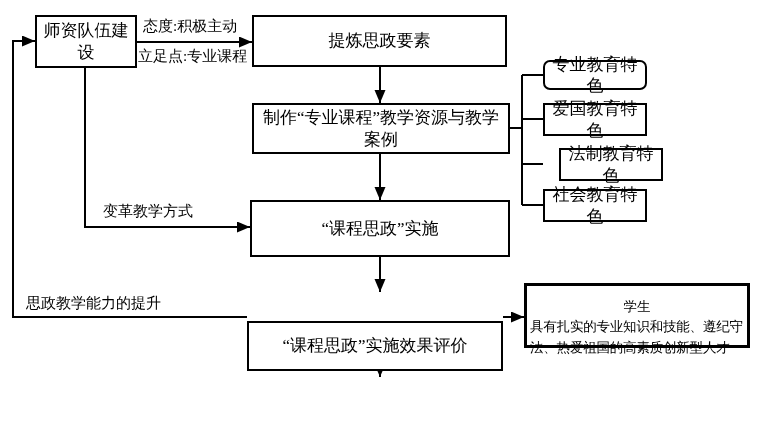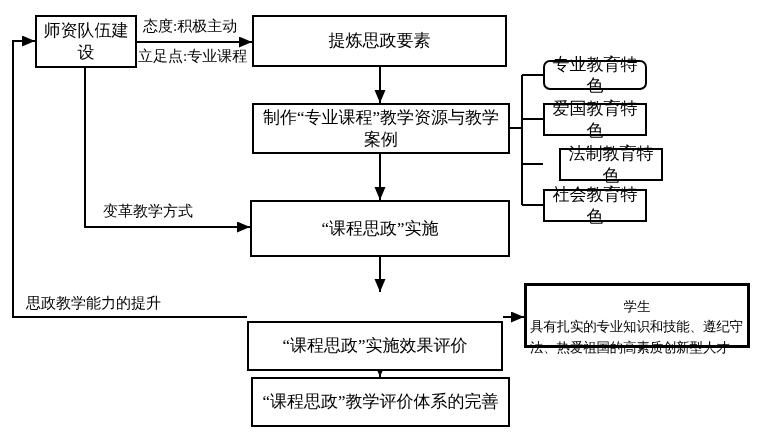--- a/index.html
+++ b/index.html
@@ -72,21 +72,20 @@
 
   <div class="node" style="left:250px;top:200px;width:260px;height:57px;">“课程思政”实施</div>
 
   <div class="node" style="left:247px;top:292px;width:256px;height:50px;margin-top:29px;">“课程思政”实施效果评价</div>
 
   <div class="node student" style="left:524px;top:283px;width:226px;height:65px;">
     <div class="stu-title">学生</div>
     <div class="stu-body">具有扎实的专业知识和技能、遵纪守法、热爱祖国的高素质创新型人才</div>
   </div>
 
-  <div class="node" style="left:251px;top:377px;width:259px;height:50px;">“课程思政”教学评价体系的完善</div>
 
   <div class="edge-label" style="left:143px;top:19px;">态度:积极主动</div>
 
   <div class="edge-label" style="left:138px;top:49px;">立足点:专业课程</div>
 
   <div class="edge-label" style="left:103px;top:204px;">变革教学方式</div>
 
   <div class="edge-label" style="left:26px;top:296px;">思政教学能力的提升</div>
 
 </div>

